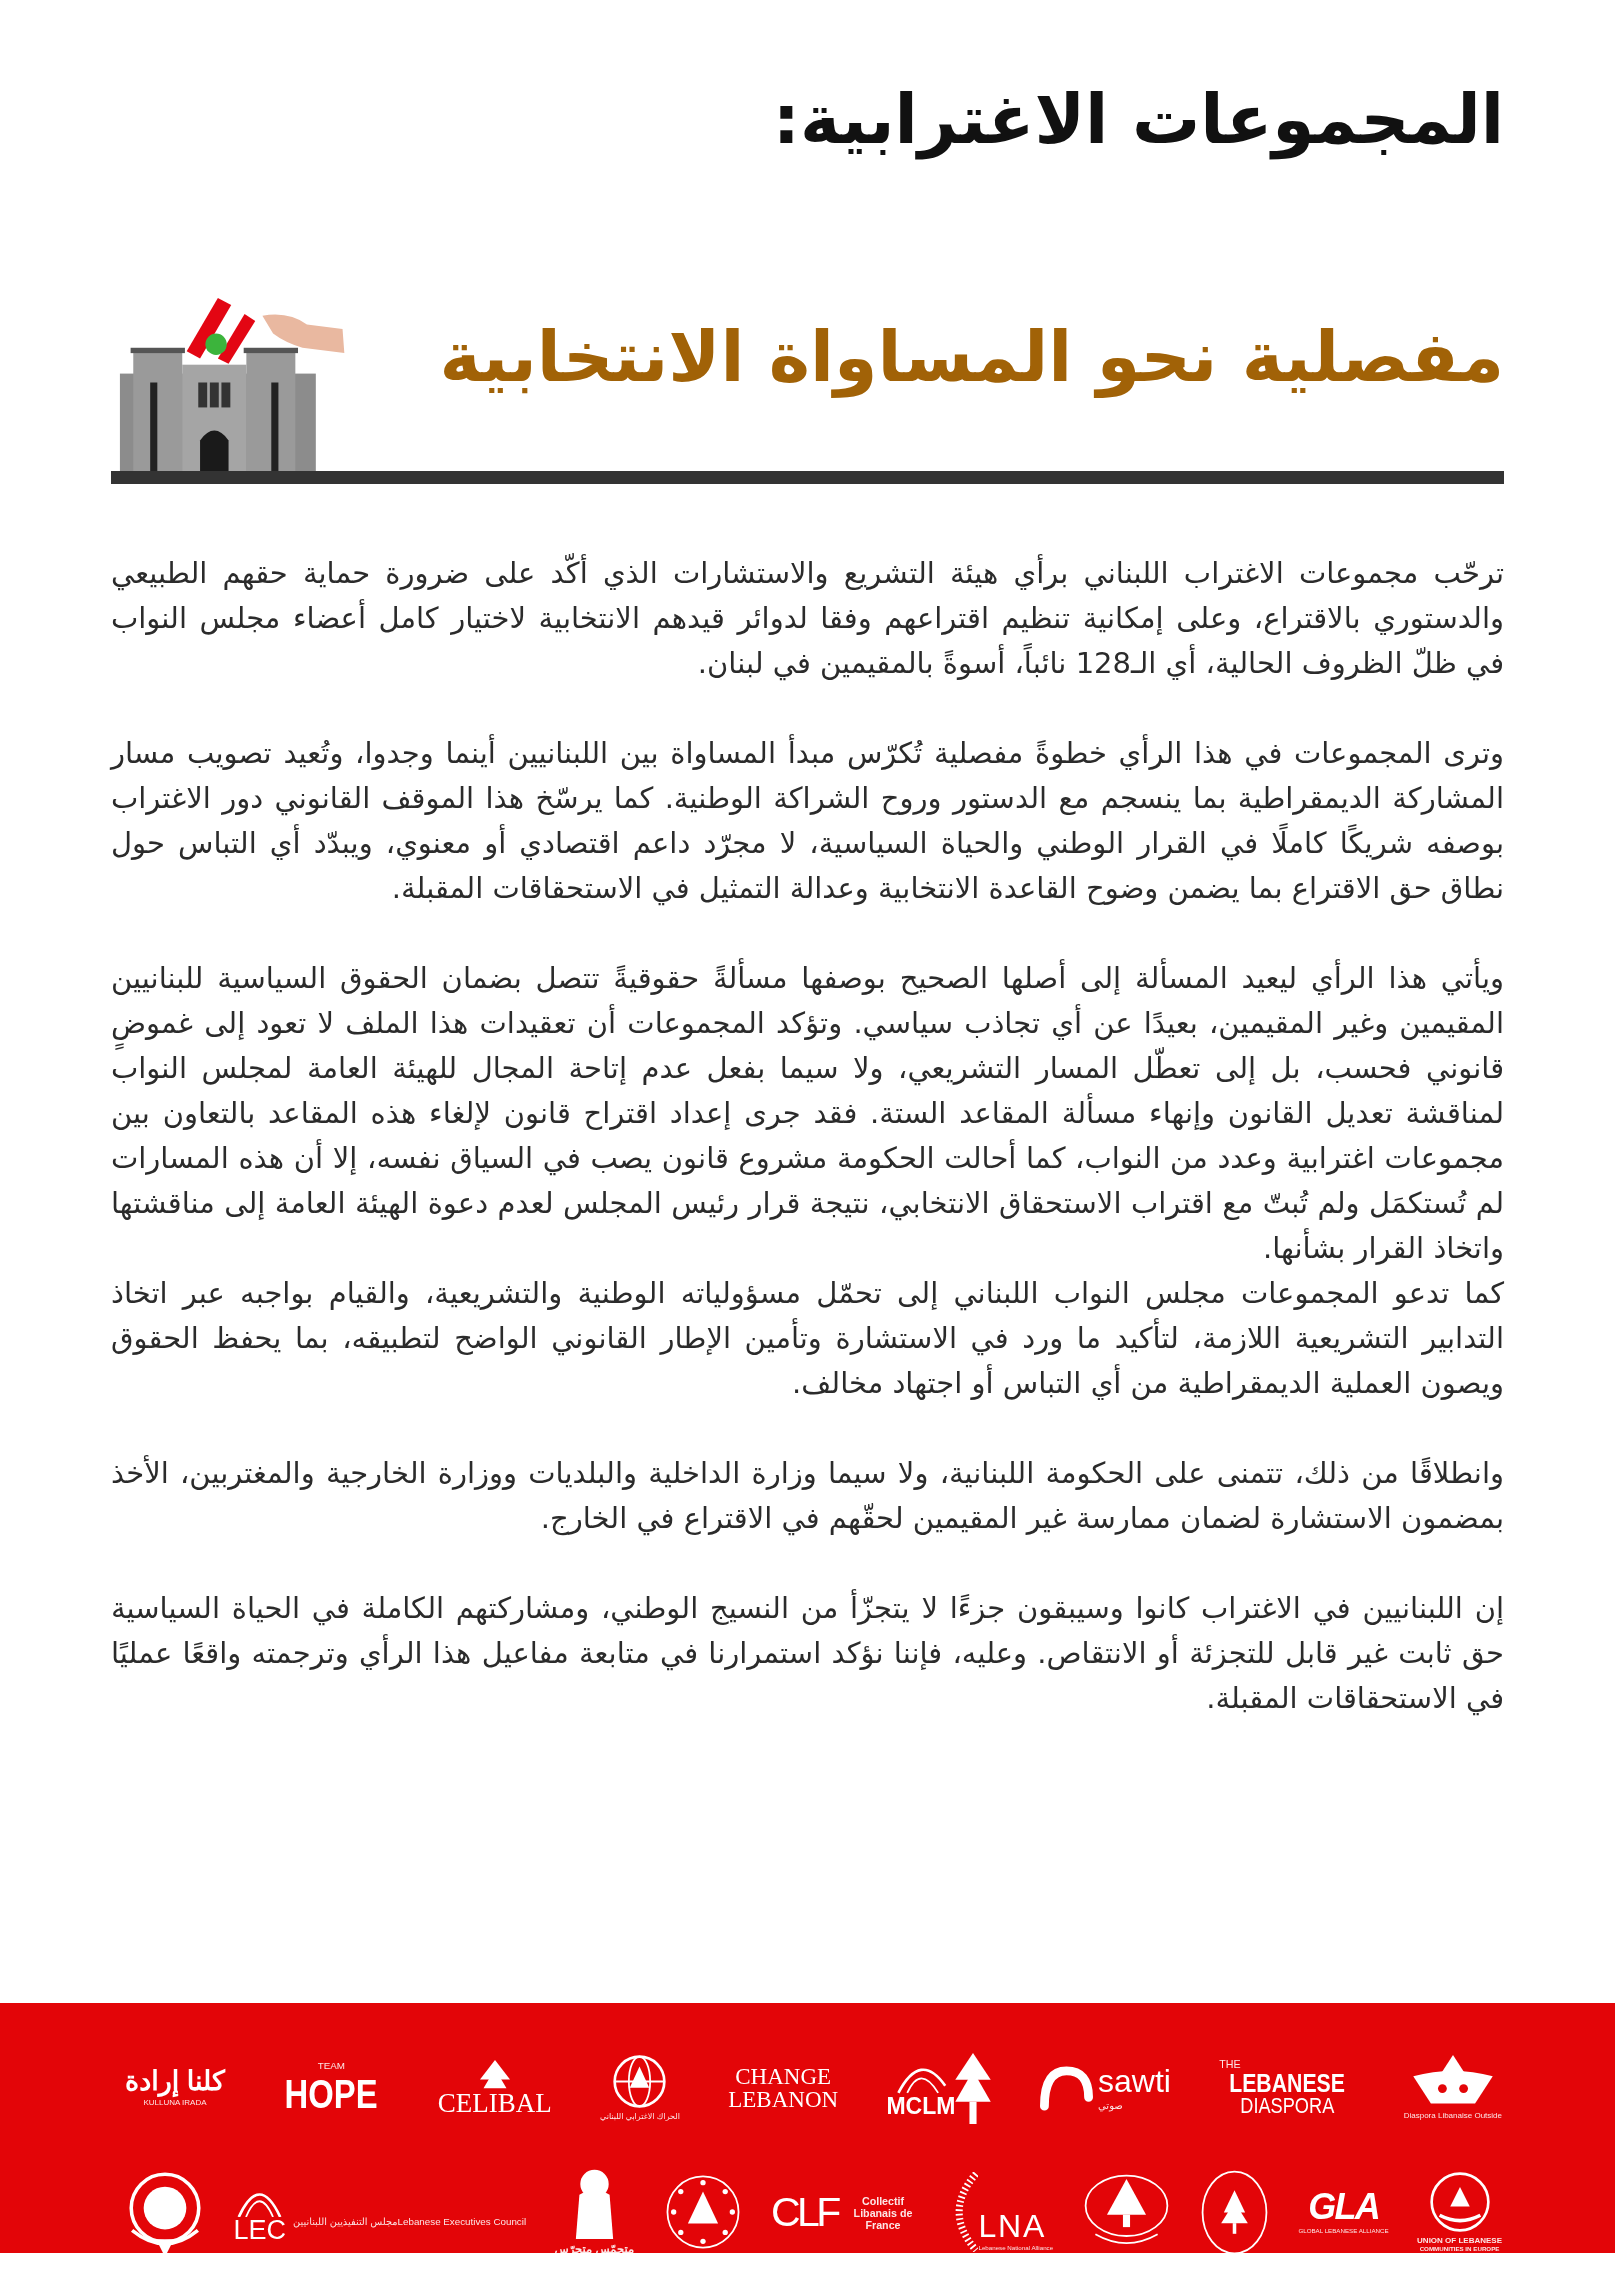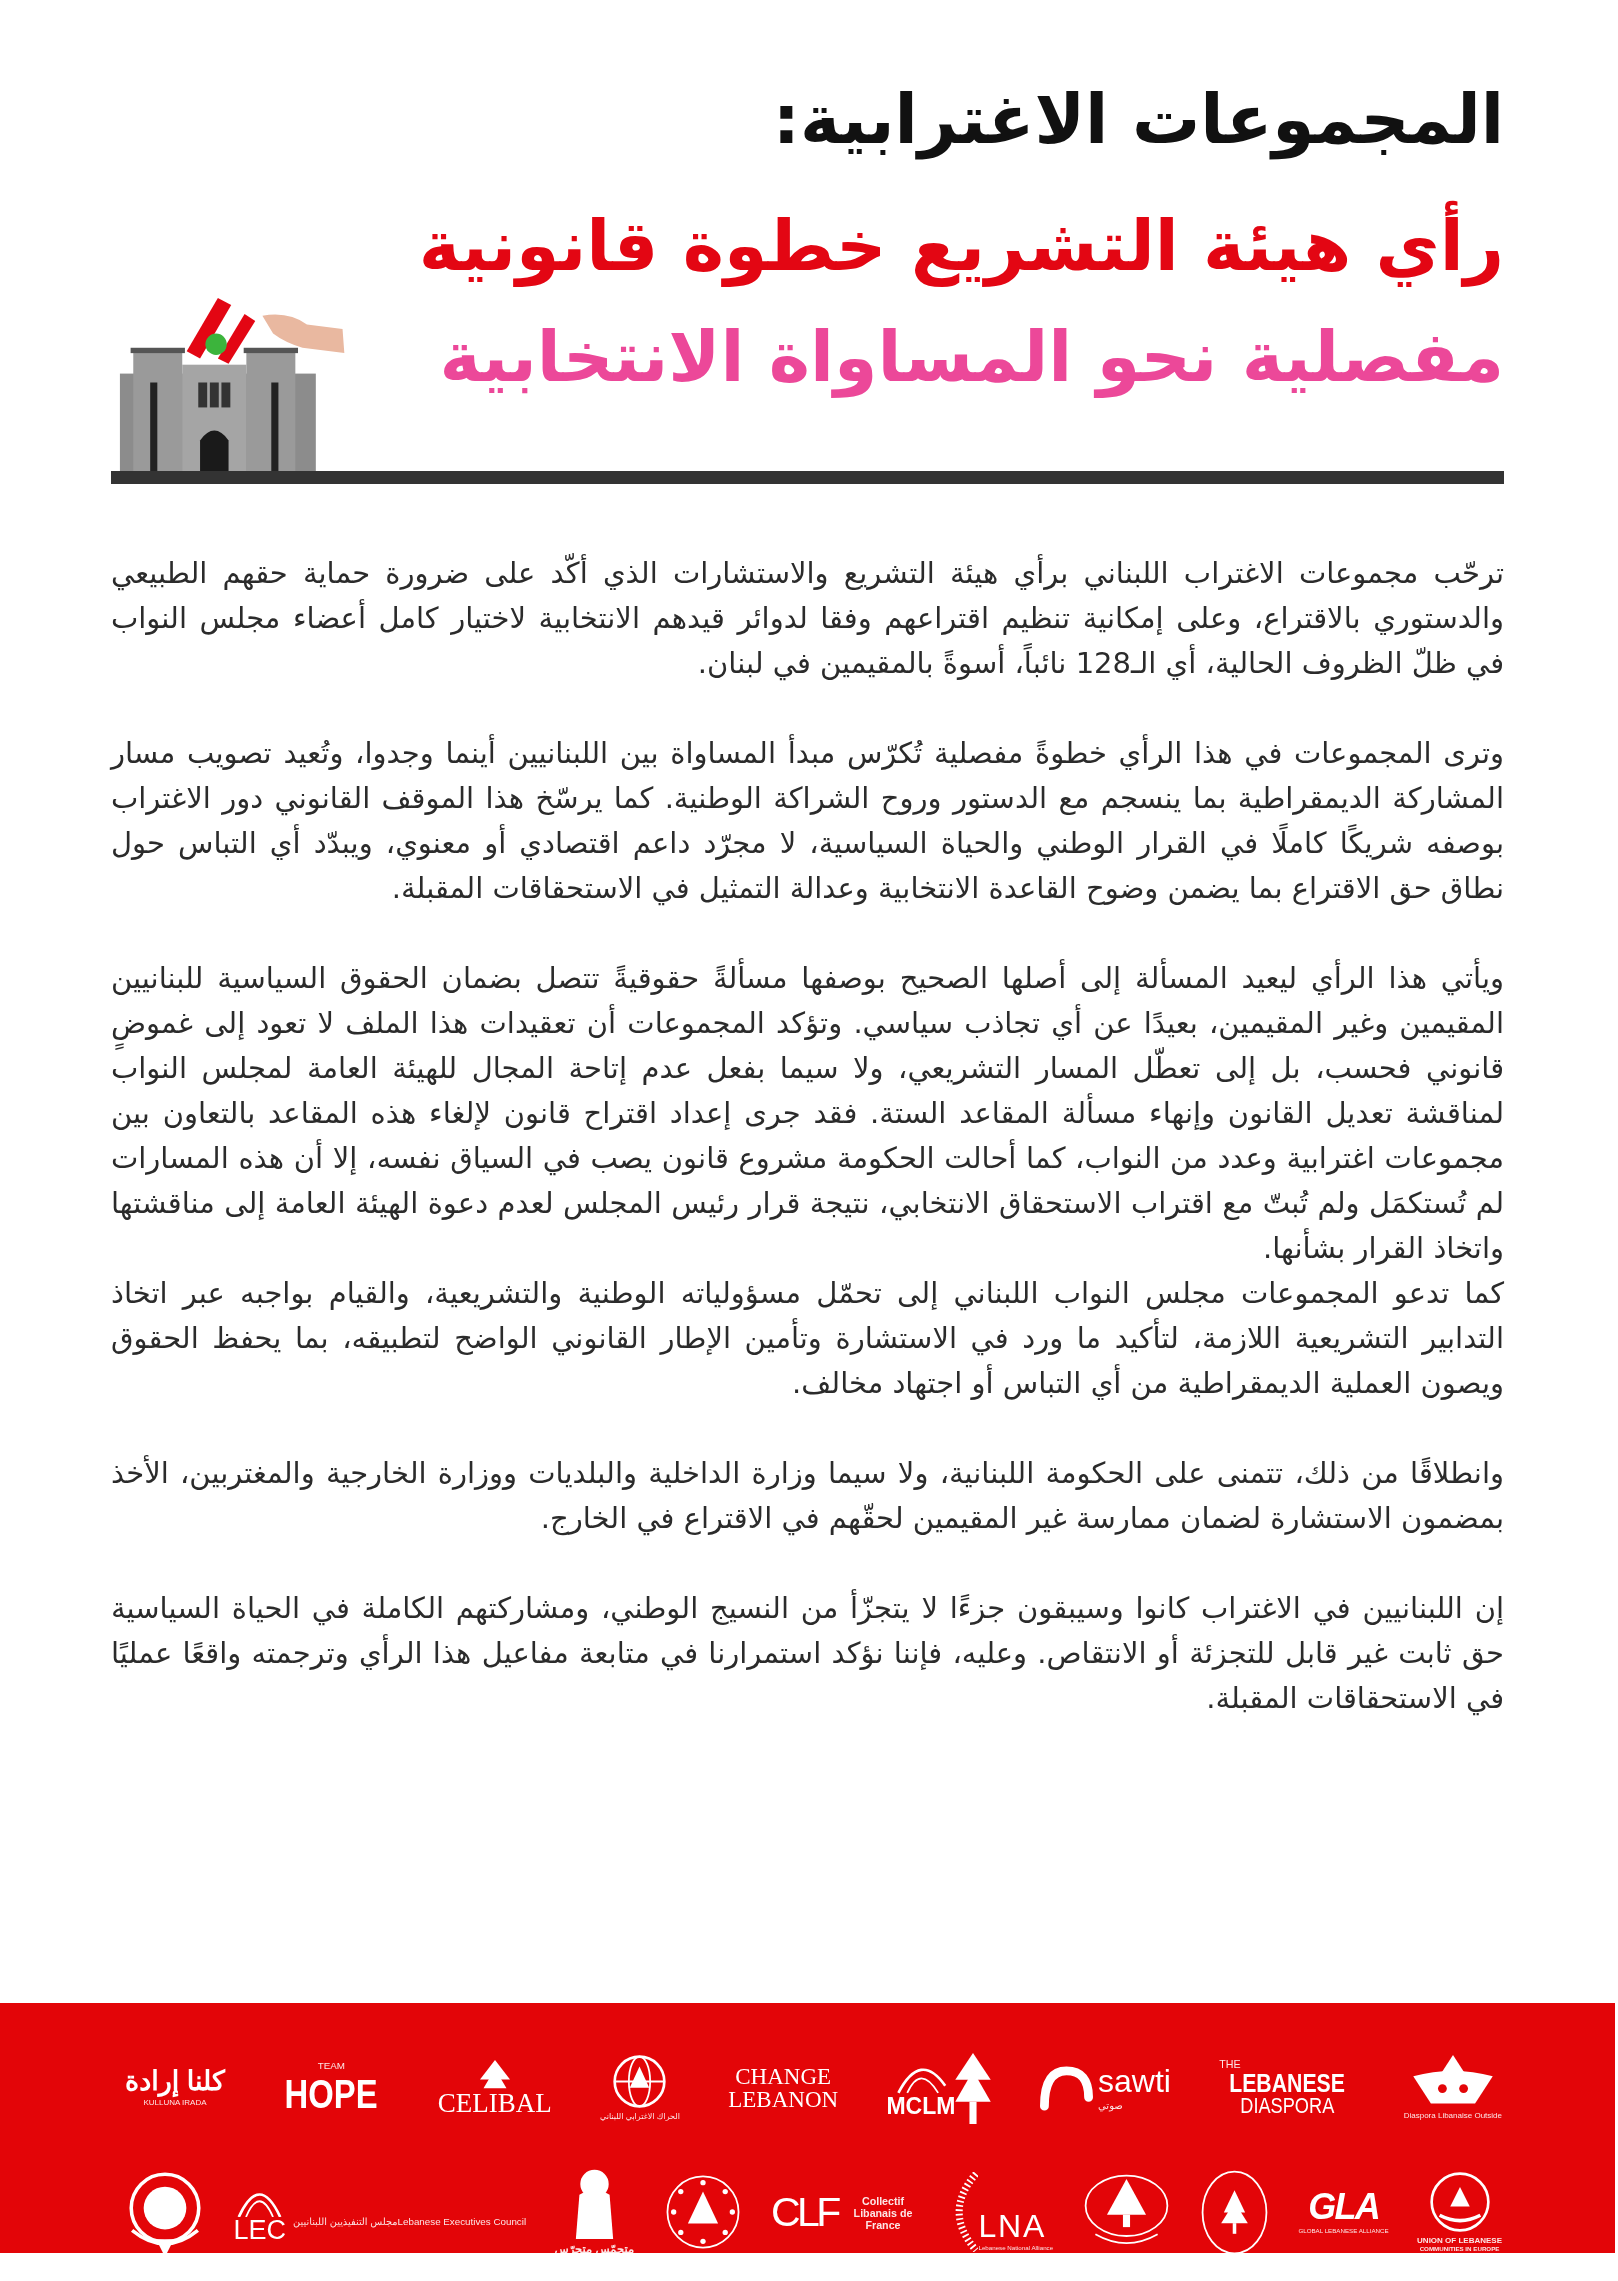--- a/index.html
+++ b/index.html
@@ -10,21 +10,21 @@
     .page { position: absolute; inset: 0; }
 
     
     .header { position: absolute; left: 111px; top: 71px; width: 1393px; height: 419px; }
     .title-line {
       position: absolute; right: 0; direction: rtl; text-align: right;
       font-weight: bold; white-space: nowrap; letter-spacing: -0.9px;
     }
     .title-black { top: 9px; font-size: 68px; color: #111111; }
     .title-red-1 { top: 134px; font-size: 70px; color: #e30613; }
-    .title-red-2 { top: 245px; font-size: 70px; color: #ec4899; }
+    .title-red-2 { top: 245px; font-size: 70px; color: #a16207; }
 
     .illustration { position: absolute; left: 0; top: 218px; width: 236px; height: 187px; }
     .divider {
       position: absolute; left: 111px; top: 471px; width: 1393px; height: 12.5px;
       background: #333333;
     }
 
     
     .body-text {
       position: absolute; left: 111px; top: 551px; width: 1393px;
@@ -54,21 +54,20 @@
     .logo .sub { font-size: 8px; opacity: 0.9; margin-top: 3.6px; line-height: 1.1; }
     .logo svg { display: block; }
   </style>
 </head>
 <body>
 
 <div class="page">
 
   <div class="header">
     <div class="title-line title-black">المجموعات الاغترابية:</div>
-    <div class="title-line title-red-1">رأي هيئة التشريع خطوة قانونية</div>
     <div class="title-line title-red-2">مفصلية نحو المساواة الانتخابية</div>
 
     <div class="illustration">
       <svg width="236" height="187" viewBox="0 0 265 210">
 
         <polygon points="85,70 120,10 135,18 100,78" fill="#e30613"></polygon>
         <polygon points="120,78 150,28 162,36 132,84" fill="#e30613"></polygon>
         <circle cx="118" cy="62" r="12" fill="#3cb43c"></circle>
 
         <path d="M170,30 Q200,25 220,40 L260,45 L262,72 L215,66 Q195,60 182,50 Z" fill="#e9b8a0"></path>

